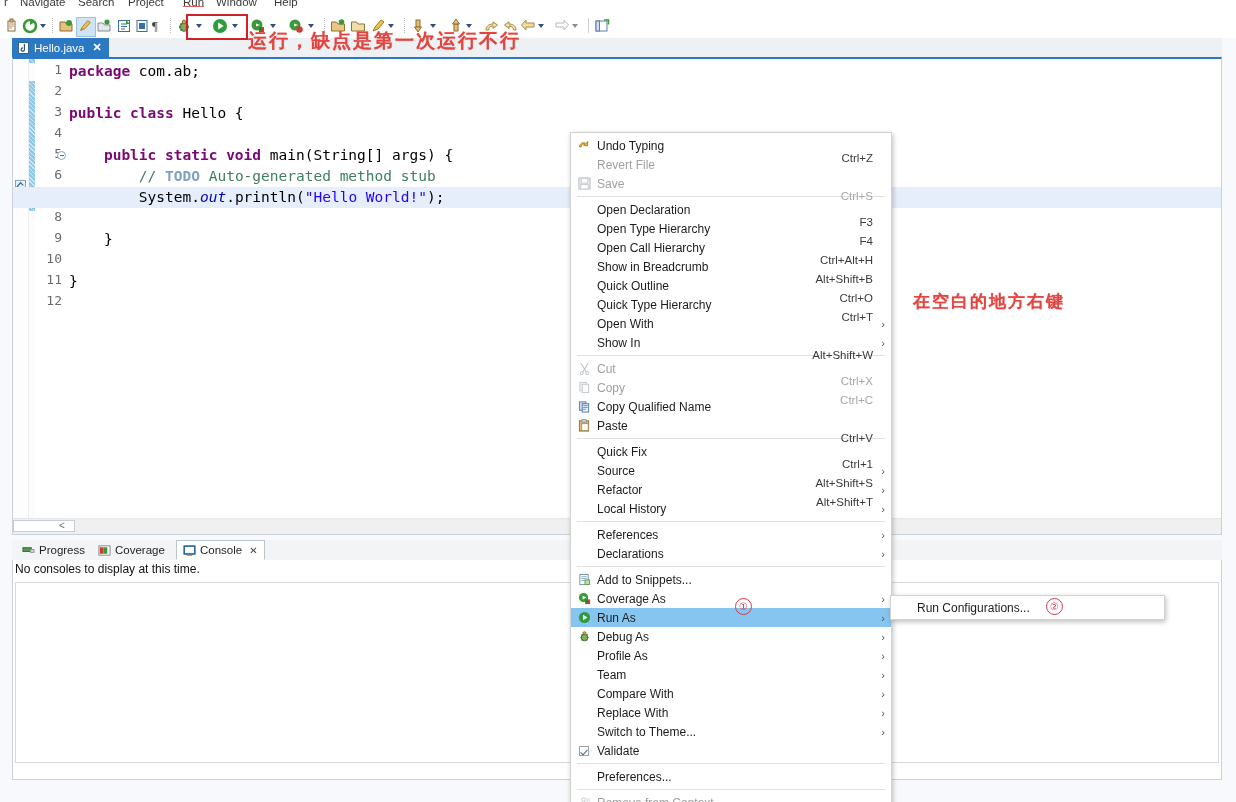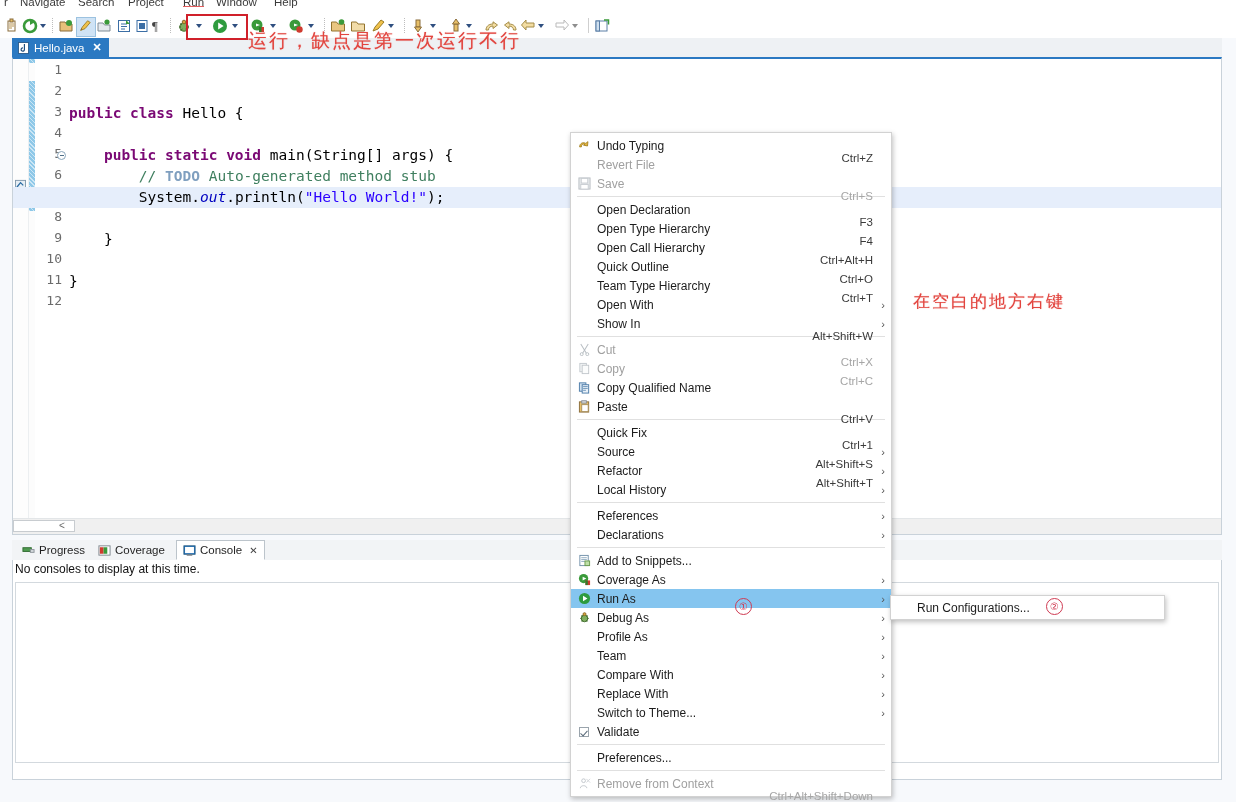--- a/index.html
+++ b/index.html
@@ -71,21 +71,21 @@
     border: 2px solid #d0202a;
     box-sizing: border-box;
     z-index: 30;
   }
 
   
   .cn-anno {
     position: absolute;
     color: #e2453f;
     font-family: "DejaVu Sans", sans-serif;
-    font-weight: normal;
+    font-weight: bold;
     letter-spacing: 2px;
     white-space: nowrap;
     z-index: 31;
     text-shadow: 0 0 1px rgba(226,69,63,0.5);
   }
   #anno-run   { left: 248px; top: 28px; font-size: 19px; }
   #anno-right { left: 913px; top: 290px; font-size: 17px; }
 
   
   .tabstrip {
@@ -612,20 +612,21 @@
       <div class="lineno" style="top:130px;">7</div>
       <div class="lineno" style="top:151px;">8</div>
       <div class="lineno" style="top:172px;">9</div>
       <div class="lineno" style="top:193px;">10</div>
       <div class="lineno" style="top:214px;">11</div>
       <div class="lineno" style="top:235px;">12</div>
       <div class="foldmark" style="left:22px;top:92px;"></div>
     </div>
 
     <div class="ed-code">
+      <div class="codeline" style="top:2px;"><span class="k">package</span> com.ab;</div>
       <div class="codeline" style="top:23px;"></div>
       <div class="codeline" style="top:44px;"><span class="k">public class</span> Hello {</div>
       <div class="codeline" style="top:65px;"></div>
       <div class="codeline" style="top:86px;">    <span class="k">public static void</span> main(String[] args) {</div>
       <div class="codeline" style="top:107px;">        <span class="cm">// </span><span class="td">TODO</span><span class="cm"> Auto-generated method stub</span></div>
       <div class="codeline hl" style="top:128px;">        System.<span class="fi">out</span>.println(<span class="st">"Hello World!"</span>);</div>
       <div class="codeline" style="top:149px;"></div>
       <div class="codeline" style="top:170px;">    }</div>
       <div class="codeline" style="top:191px;"></div>
       <div class="codeline" style="top:212px;">}</div>
@@ -730,28 +731,35 @@
     </div>
     <div class="mrow">
       <span class="micon"></span>
       <span class="mlabel">Open Call Hierarchy</span>
       <span class="mspacer"></span>
       <span class="maccel">Ctrl+Alt+H</span>
       <span class="marrow"></span>
     </div>
     <div class="mrow">
       <span class="micon"></span>
+      <span class="mlabel">Show in Breadcrumb</span>
+      <span class="mspacer"></span>
+      <span class="maccel">Alt+Shift+B</span>
+      <span class="marrow"></span>
+    </div>
+    <div class="mrow">
+      <span class="micon"></span>
       <span class="mlabel">Quick Outline</span>
       <span class="mspacer"></span>
       <span class="maccel">Ctrl+O</span>
       <span class="marrow"></span>
     </div>
     <div class="mrow">
       <span class="micon"></span>
-      <span class="mlabel">Team Type Hierarchy</span>
+      <span class="mlabel">Quick Type Hierarchy</span>
       <span class="mspacer"></span>
       <span class="maccel">Ctrl+T</span>
       <span class="marrow"></span>
     </div>
     <div class="mrow">
       <span class="micon"></span>
       <span class="mlabel">Open With</span>
       <span class="mspacer"></span>
       <span class="maccel"></span>
       <span class="marrow">›</span>

